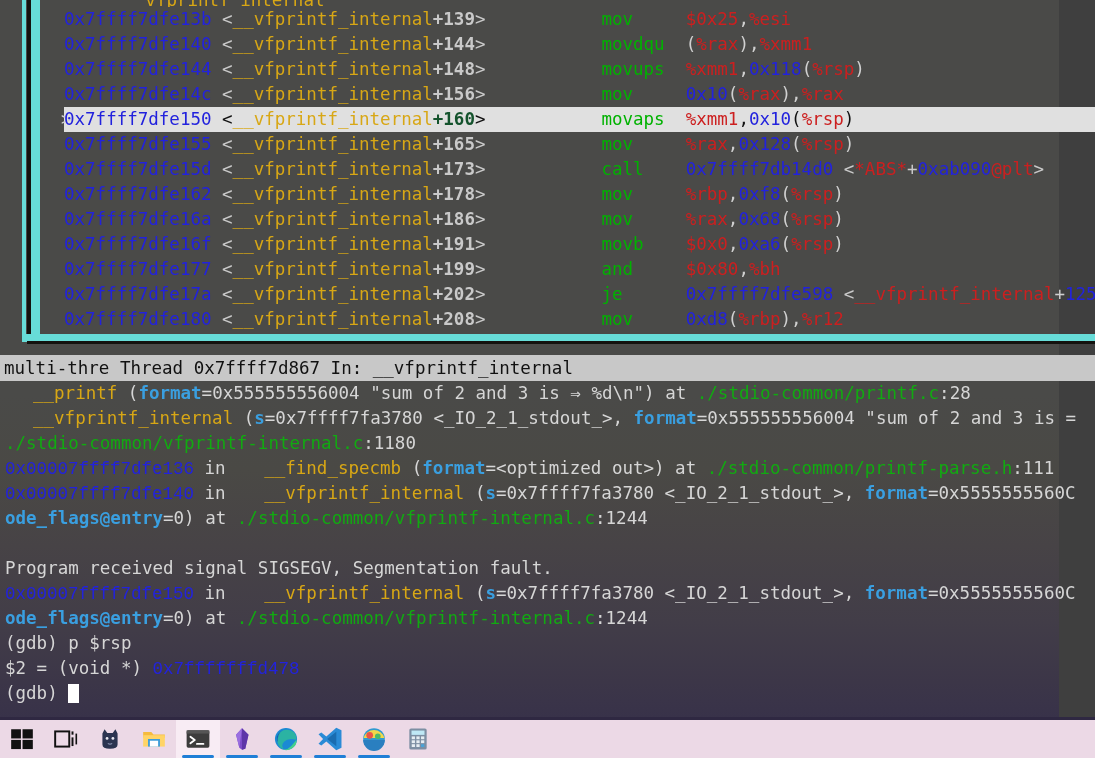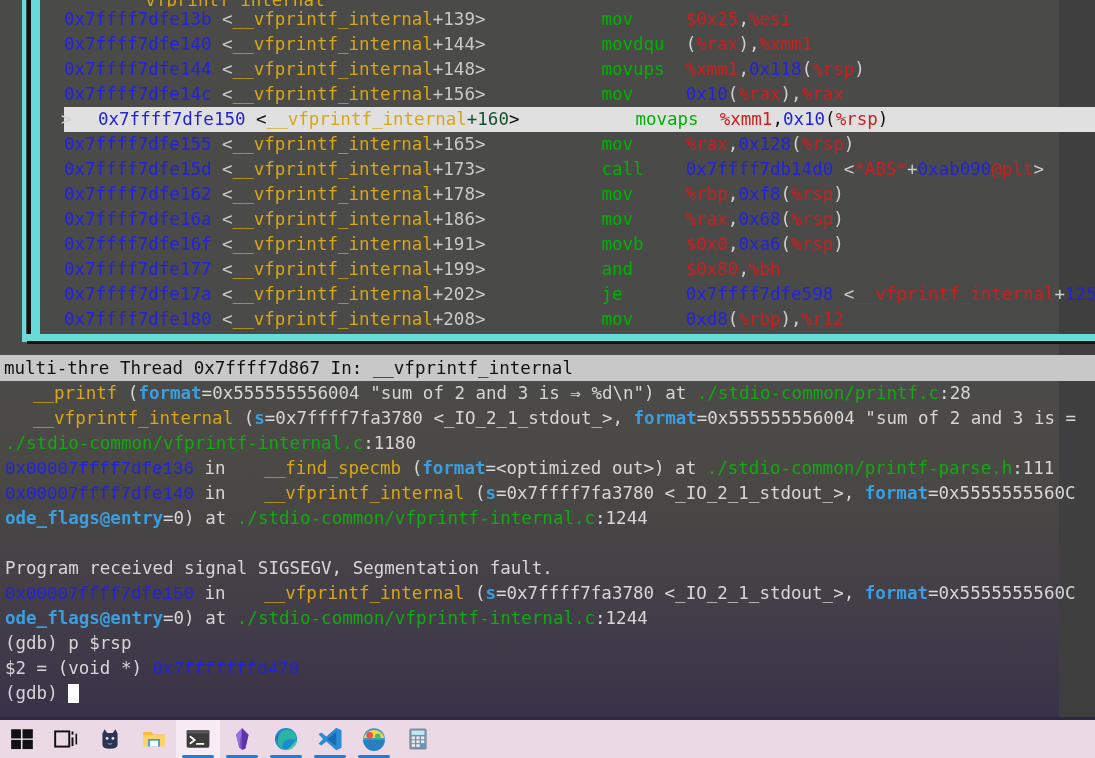--- a/index.html
+++ b/index.html
@@ -34,25 +34,25 @@
   .asm-row {
     position:relative; height:25px; line-height:25px;
     font-size:17.5px; white-space:pre;
     letter-spacing:0px;
   }
   .asm-row.partial { height:7px; line-height:0px; overflow:hidden; }
   .asm-row.current { background:#e0e0e0; }
   .marker { display:inline-block; width:24px; color:#cfcfcf; text-align:left; }
   .asm-row.current .marker { color:#cfcfcf; background:#4a4a48; }
   .addr { color:#2222dd; }
-  .asm-row.current .addr { color:#2222dd;padding-left:34px; }
+  .asm-row.current .addr { color:#2222dd; }
   .sym-angle { color:#c9c9c9; }
   .asm-row.current .sym-angle { color:#111; }
   .sym { color:#d8a715; }
-  .offset { color:#c9c9c9; }
+  .offset { color:#c9c9c9;font-weight:bold; }
   .asm-row.current .offset { color:#14532d; }
   .mnem { color:#00b200; display:inline-block; }
   .imm { color:#cc1f1f; }
   .reg { color:#cc1f1f; }
   .num { color:#2222dd; }
   .punct { color:#d0d0d0; }
   .asm-row.current .punct { color:#111; }
   .abs { color:#cc1f1f; }
 
   

